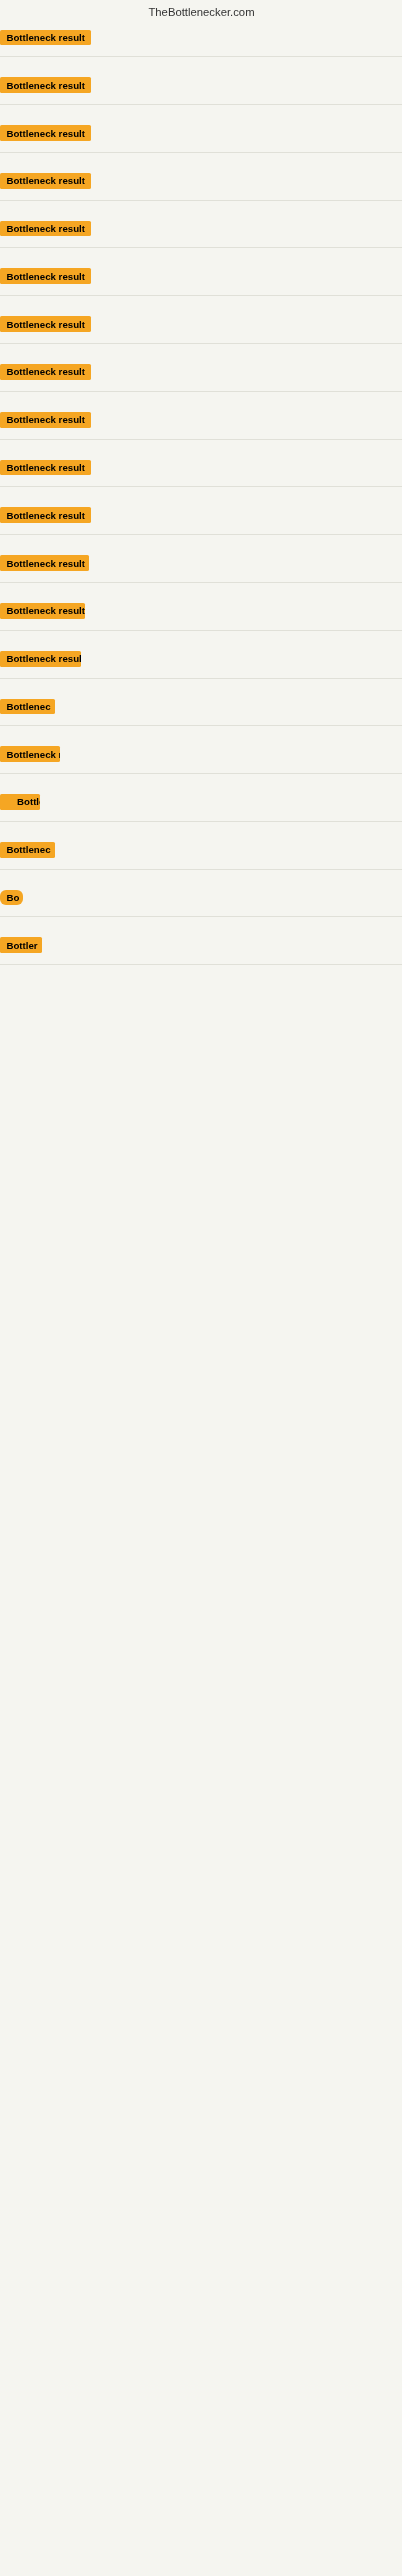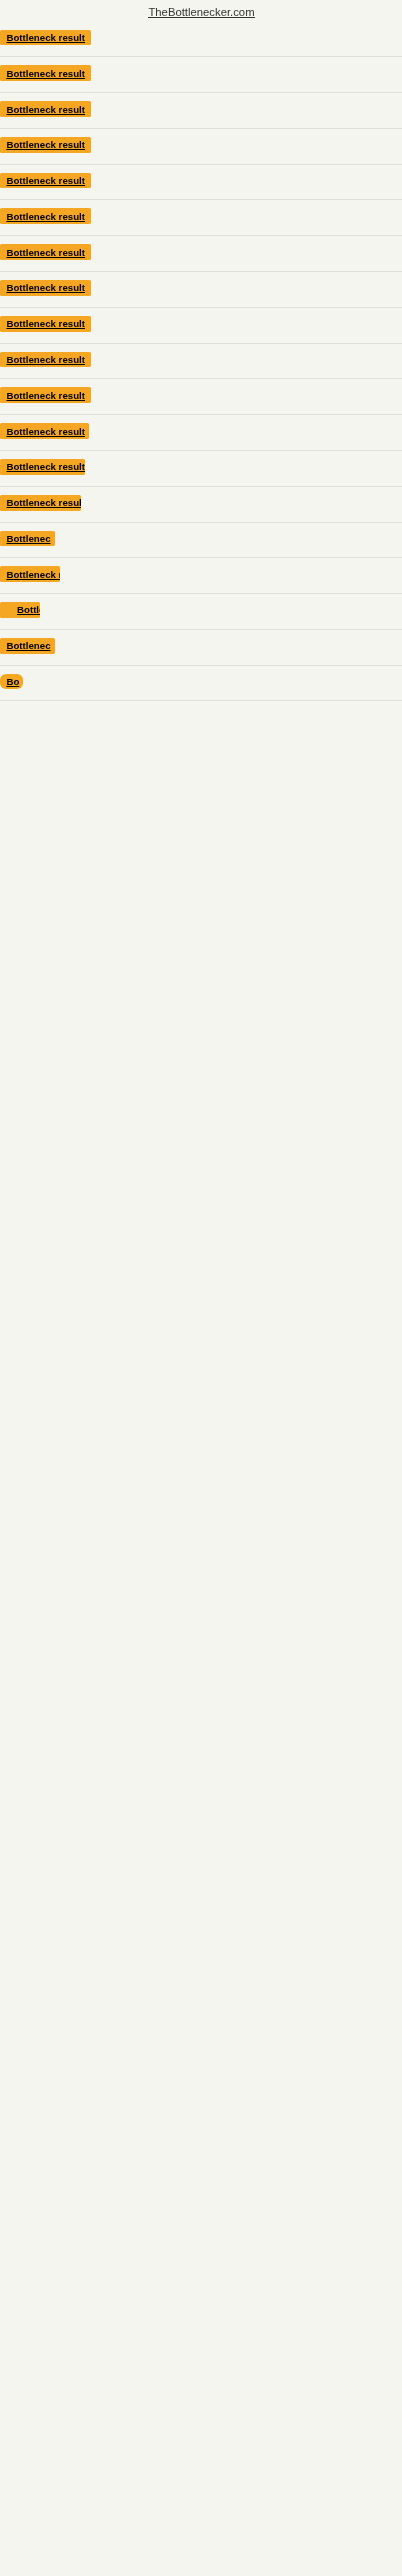--- a/index.html
+++ b/index.html
@@ -1,39 +1,38 @@
 <!DOCTYPE html>
 <html style="font-size:13px"><head>
   <meta charset="utf-8">
   <style>
     * {
       margin: 0;
       padding: 0;
       box-sizing: border-box;
-      text-decoration: underline;
     }
 
     body {
       width: 403px;
       min-height: 2576px;
       background-color: #f5f5f0;
       font-family: Arial, sans-serif;
       position: relative;
     }
 
     .site-title {
       text-align: center;
       font-size: 11.3px;
       color: #333;
       padding: 6.4px 0 3.2px 0;
       font-weight: normal;
     }
 
     .bottleneck-item {
-      margin: 0 0 0 0;
+      margin: 0 0 12px 0;
       padding: 8px 0 8px 0;
       border-bottom: 0.8px solid #e0e0d8;
     }
 
     .bottleneck-badge {
       display: inline-block;
       background-color: #f5a623;
       color: #000;
       font-size: 9.7px;
       font-weight: bold;
@@ -63,14 +62,15 @@
     <div class="bottleneck-item"><span class="bottleneck-badge" style="max-width: 97px;">Bottleneck result</span></div>
     <div class="bottleneck-item"><span class="bottleneck-badge" style="max-width: 93px;">Bottleneck result</span></div>
     <div class="bottleneck-item"><span class="bottleneck-badge" style="max-width: 89px;">Bottleneck result</span></div>
     <div class="bottleneck-item"><span class="bottleneck-badge" style="max-width: 85px;">Bottleneck result</span></div>
     <div class="bottleneck-item"><span class="bottleneck-badge" style="max-width: 81px;">Bottleneck result</span></div>
     <div class="bottleneck-item"><span class="bottleneck-badge" style="max-width: 55px;">Bottlenec</span></div>
     <div class="bottleneck-item"><span class="bottleneck-badge" style="max-width: 60px;">Bottleneck r</span></div>
     <div class="bottleneck-item"><span class="bottleneck-badge" style="max-width: 40px; padding-left: 17px;">Bottle</span></div>
     <div class="bottleneck-item"><span class="bottleneck-badge" style="max-width: 55px;">Bottlenec</span></div>
     <div class="bottleneck-item"><span class="bottleneck-badge" style="max-width: 22.5px; border-radius: 6px;">Bo</span></div>
+    <div class="bottleneck-item"><span class="bottleneck-badge" style="max-width: 42px;">Bottler</span></div>
   </div>
 
 
 </body></html>

